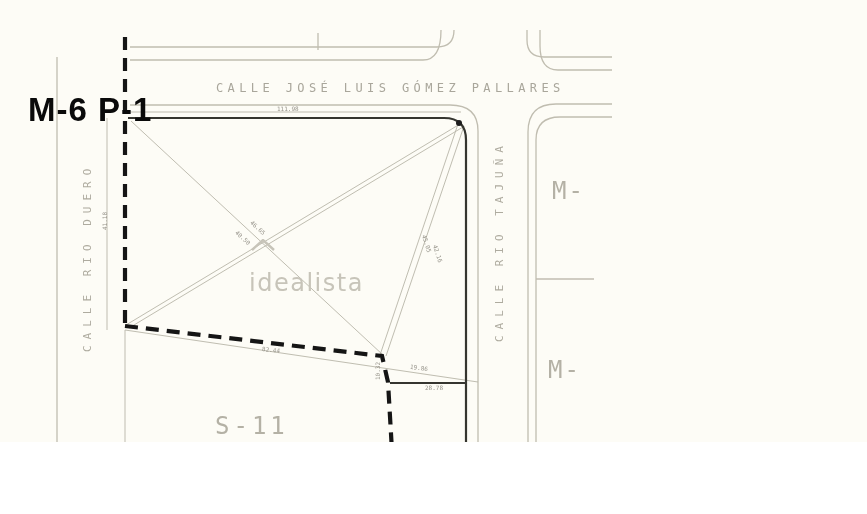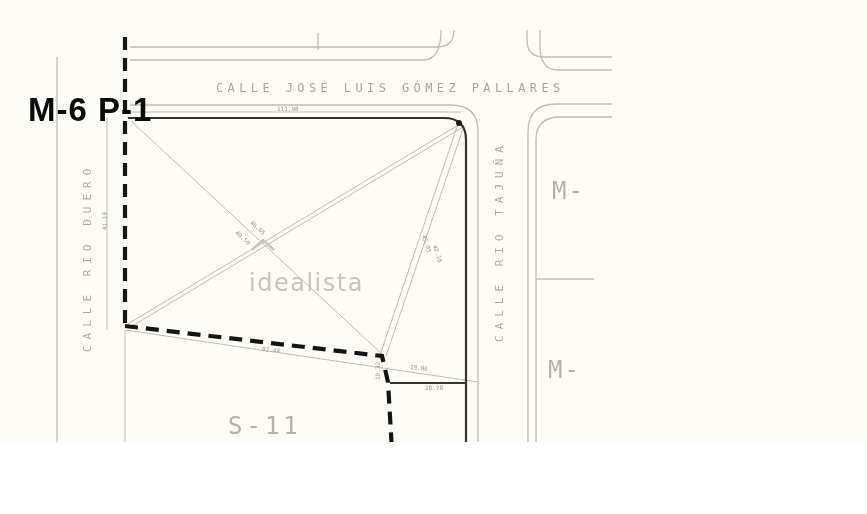--- a/index.html
+++ b/index.html
@@ -104,21 +104,21 @@
   <div class="lbl street-v" style="left:494px;top:342px;width:205px;">CALLE RIO TAJUÑA</div>
 
 
   <div class="lbl" style="left:249px;top:239px;">
     <svg width="26" height="12" style="display:block;margin-left:2px;">
       <path d="M1,11 L12,1 L23,11" stroke="#c7c4b9" stroke-width="2.4" fill="none"></path>
     </svg>
     <div class="wm">idealista</div>
   </div>
 
-  <div class="lbl grey-big" style="left:228px;top:414px;letter-spacing:4px;">S-11</div>
+  <div class="lbl grey-big" style="left:215px;top:414px;letter-spacing:4px;">S-11</div>
 
 
   <div class="lbl grey-big" style="left:552px;top:179px;">M-</div>
 
   <div class="lbl grey-big" style="left:548px;top:358px;">M-</div>
 
   <div class="dim" style="left:277px;top:105px;">111.98</div>
   <div class="dim" style="left:101px;top:230px;transform:rotate(-90deg);transform-origin:0 0;">41.18</div>
   <div class="dim" style="left:262px;top:346px;transform:rotate(6deg);">82.44</div>
   <div class="dim" style="left:234px;top:234px;transform:rotate(43deg);">40.50</div>

